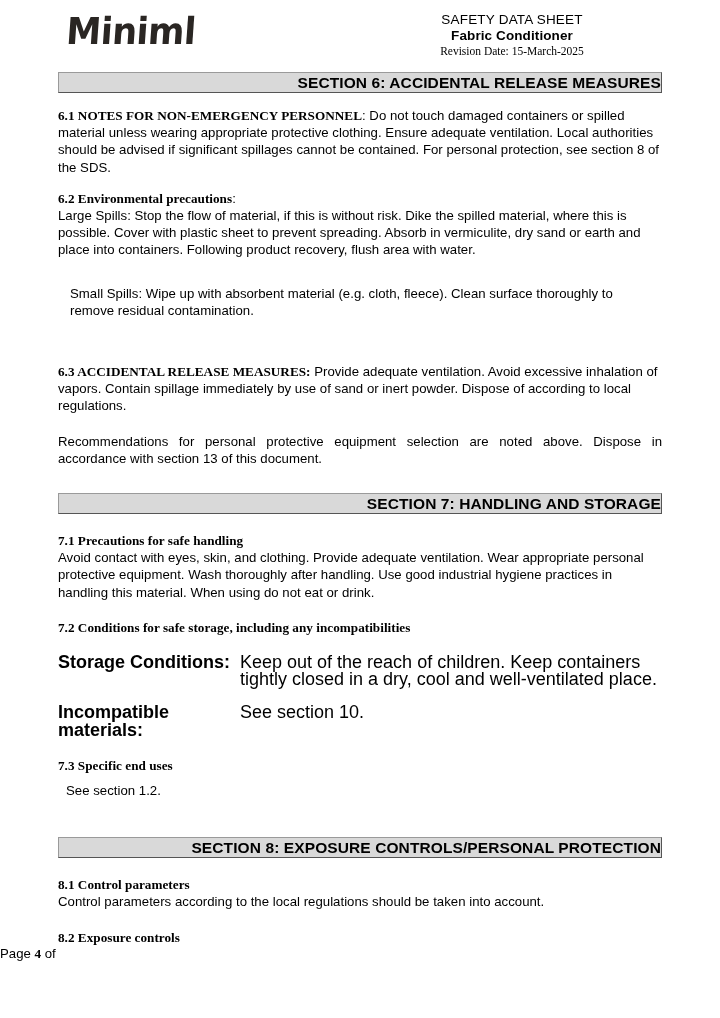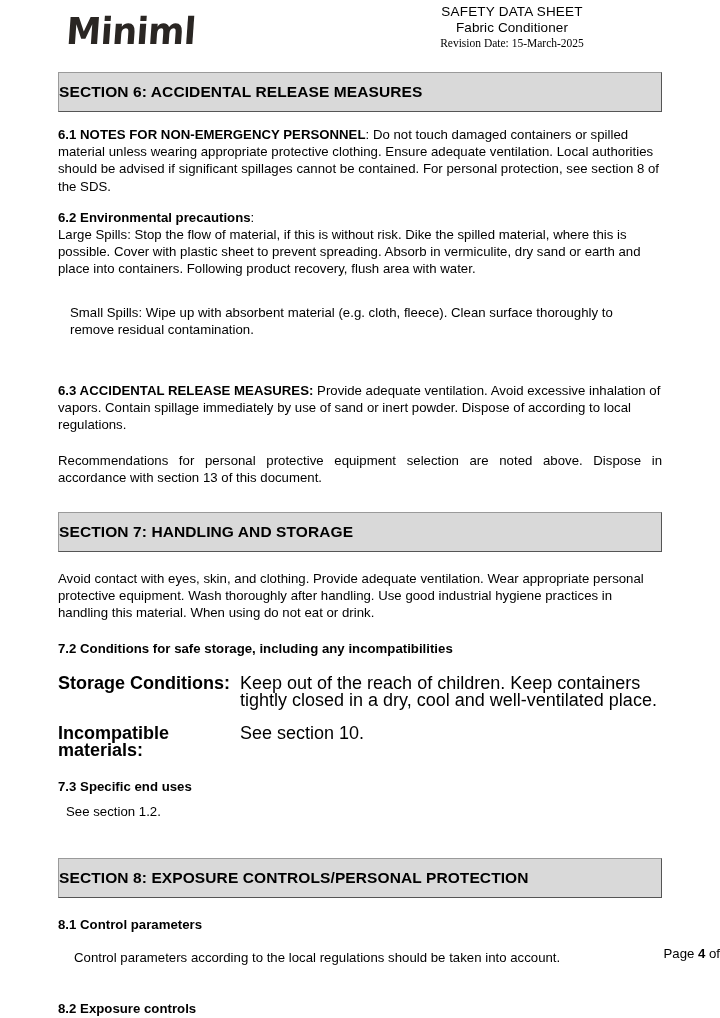--- a/index.html
+++ b/index.html
@@ -38,72 +38,72 @@
     font-size: 35px;
     font-weight: 700;
     letter-spacing: -0.5px;
     color: #2a2623;
     transform: skewX(-4deg) scaleY(1.06);
     transform-origin: left bottom;
   }
   .header-right {
     position: absolute;
     right: 0px;
-    top: 4px;
+    top: 12px;
     width: 300px;
     text-align: center;
   }
   .hdr-line1 {
     font-family: "Liberation Sans", sans-serif;
     font-size: 13.5px;
     line-height: 16px;
     letter-spacing: 0.2px;
   }
   .hdr-line2 {
     font-family: "Liberation Sans", sans-serif;
     font-size: 13.5px;
-    font-weight: 400;
+    font-weight: 700;
     line-height: 16px;
     letter-spacing: 0.1px;
   }
   .hdr-line3 {
     font-family: "Liberation Serif", serif;
     font-size: 11.5px;
     line-height: 14px;
   }
 
   
   .section-bar {
     box-sizing: border-box;
-    height: 40px;
+    height: 21px;
     background: #d9d9d9;
     border: 1px solid #7a7a7a;
     border-top-color: #9a9a9a;
     border-left-color: #9a9a9a;
     border-right-color: #555555;
     border-bottom-color: #555555;
     display: flex;
     align-items: center;
-    justify-content: flex-start;
+    justify-content: flex-end;
     font-size: 15.5px;
     font-weight: 700;
     letter-spacing: 0.1px;
   }
 
   
   .para {
     font-size: 13.2px;
     line-height: 17.2px;
     text-align: left;
     letter-spacing: 0.02px;
   }
   .para.justify {
     text-align: justify;
   }
-  .b { font-weight: 700; }
+  .b { font-weight: 700; font-family: Liberation Serif, serif; }
   .spacer-14 { height: 14px; }
   .spacer-16 { height: 16px; }
   .spacer-18 { height: 18px; }
   .spacer-26 { height: 26px; }
   .spacer-30 { height: 30px; }
 
   
   .kv-row {
     display: flex;
     font-size: 18px;
@@ -114,24 +114,24 @@
     flex: 0 0 182px;
     font-weight: 700;
   }
   .kv-value {
     flex: 1 1 auto;
   }
 
   
   .footer {
     position: absolute;
-    left: 12px;
+    left: 0;
     right: 0;
     top: 946px;
-    text-align: right;
+    text-align: left;
     font-size: 13.2px;
   }
 </style>
 </head>
 <body>
 
 <div class="page">
 
   <div class="header">
     <div class="logo">Miniml</div>
@@ -177,20 +177,23 @@
   <p class="para justify" style="margin:0">Recommendations for personal protective equipment selection are noted above. Dispose in accordance with section 13 of this document.</p>
 
   <div class="spacer-26"></div>
 
   <div class="section-bar">
     <span>SECTION 7: HANDLING AND STORAGE</span>
   </div>
 
   <div class="spacer-18"></div>
 
+  <p class="para" style="margin:0">
+    <span class="b">7.1 Precautions for safe handling</span>
+  </p>
   <p class="para" style="margin:0">Avoid contact with eyes, skin, and clothing. Provide adequate ventilation. Wear appropriate personal protective equipment. Wash thoroughly after handling. Use good industrial hygiene practices in handling this material. When using do not eat or drink.</p>
 
   <div class="spacer-18"></div>
 
   <p class="para" style="margin:0">
     <span class="b">7.2 Conditions for safe storage, including any incompatibilities</span>
   </p>
 
   <div class="spacer-18"></div>
 
@@ -217,21 +220,21 @@
 
   <div class="section-bar">
     <span>SECTION 8: EXPOSURE CONTROLS/PERSONAL PROTECTION</span>
   </div>
 
   <div class="spacer-18"></div>
 
   <p class="para" style="margin:0">
     <span class="b">8.1 Control parameters</span>
   </p>
-  <p class="para" style="margin:16px">Control parameters according to the local regulations should be taken into account.</p>
+  <p class="para" style="margin:0">Control parameters according to the local regulations should be taken into account.</p>
 
   <div class="spacer-18"></div>
 
   <p class="para" style="margin:0">
     <span class="b">8.2 Exposure controls</span>
   </p>
 
   <div class="footer">
     <span>Page </span><span class="b">4</span><span> of</span>
   </div>

